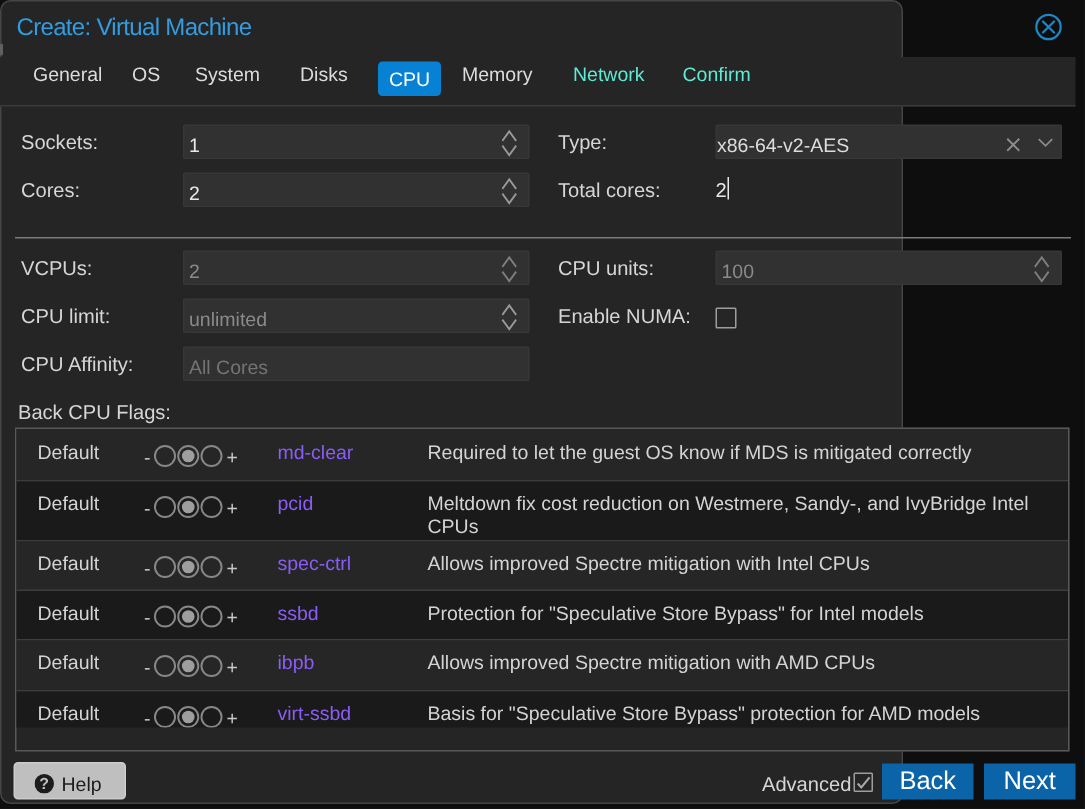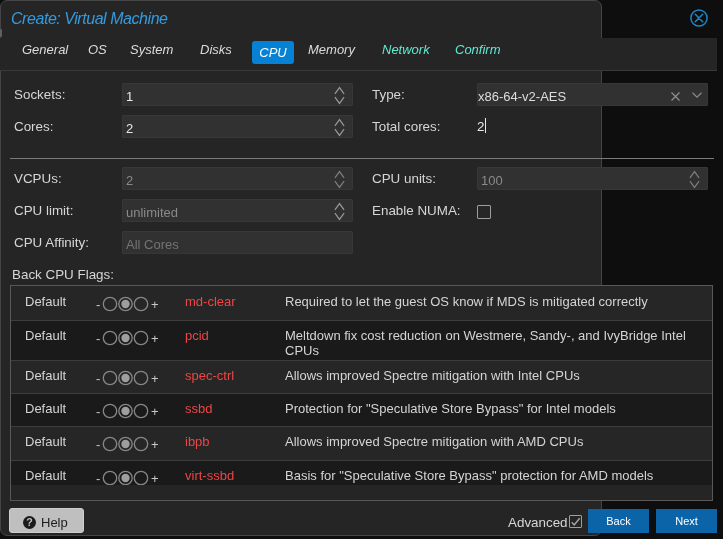--- a/index.html
+++ b/index.html
@@ -1,21 +1,21 @@
 <!DOCTYPE html>
 <html><head>
 <meta charset="utf-8">
 <style>
 * { margin:0; padding:0; box-sizing:border-box; }
 html,body { width:723px; height:539px; background:#0e0e0e; overflow:hidden;
   font-family:"Liberation Sans", sans-serif; }
 #stage { position:absolute; left:0; top:0; width:723px; height:539px; }
 .abs { position:absolute; }
 #dialog { left:3px; top:1px; width:602px; height:536px; background:#252525;
-  border:1px solid #454545; border-radius:7px; overflow:hidden;font-style:italic; }
+  border:1px solid #454545; border-radius:7px; overflow:hidden; }
 #tabbar { position:absolute; left:0; top:38px; width:717px; height:33px;
   background:#252525; border-bottom:1px solid #3a3a3a; }
 .tab { position:absolute; top:4px; font-size:13px; color:#dcdcdc; }
 .tab.dis { color:#5eead4; }
 #cputab { position:absolute; left:252px; top:3px; width:42px; height:23px;
   background:#0781d4; border-radius:3px; color:#fff; font-size:13px;
   text-align:center; line-height:23px; }
 .lbl { position:absolute; font-size:13.4px; color:#d6d6d6; }
 .field { position:absolute; width:231px; height:23px; background:#313131;
   border:1px solid #373737; border-radius:1px; font-size:13px; color:#e8e8e8;
@@ -24,29 +24,29 @@
 .field .ph { color:#747474; }
 .spin { position:absolute; right:7px; top:1px; }
 svg { display:block; }
 #grid { position:absolute; left:10px; top:285px; width:703px; height:216px;
   border:1px solid #585858; background:#252525; }
 .grow { position:relative; width:701px; border-bottom:1px solid #3d3d3d;
   overflow:hidden; }
 .grow.odd { background:#262626; }
 .grow.even { background:#1a1a1a; }
 .cdef { position:absolute; left:14px; font-size:13px; color:#d4d4d4; }
-.cflag { position:absolute; left:174px; font-size:13px; color:#ef4444; }
+.cflag { position:absolute; left:174px; font-size:13px; color:#8b5cf6; }
 .cdesc { position:absolute; left:274px; width:412px; font-size:13px;
   color:#d4d4d4; line-height:15px; }
 .radio { position:absolute; left:77px; }
 #footer-help { position:absolute; left:9px; top:508px; width:75px; height:25px;
   background:#bfbfbf; border:1px solid #cdcdcd; border-radius:3px;
   font-size:13px; color:#1c1c1c; }
 .btn { position:absolute; top:509px; width:62px; height:24px; background:#0b63a8;
-  border-radius:0; color:#fff; font-size:11px; text-align:center;
+  border-radius:0; color:#fff; font-size:17px; text-align:center;
   line-height:24px; }
 </style>
 </head>
 <body>
 <div id="stage">
 
   <div class="abs" style="left:0;top:29px;width:2px;height:8px;background:#606060;border-radius:1px"></div>
   <div id="dialog">
 
     <div class="abs" style="left:11px;top:10px;font-size:16px;letter-spacing:-0.45px;color:#339bde;">Create: Virtual Machine</div>

